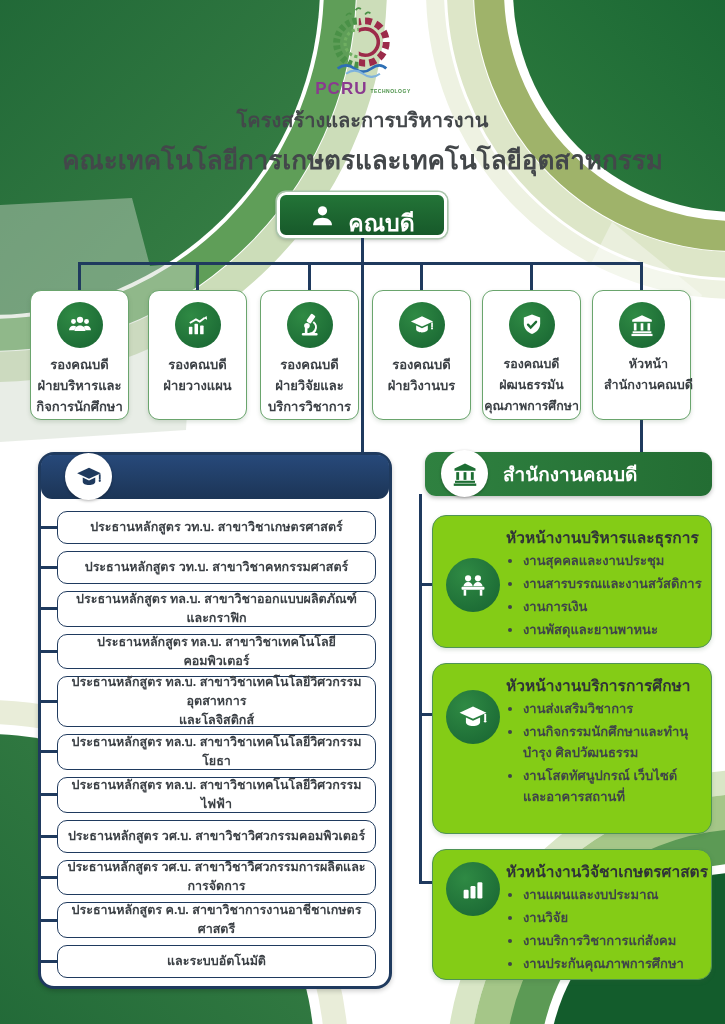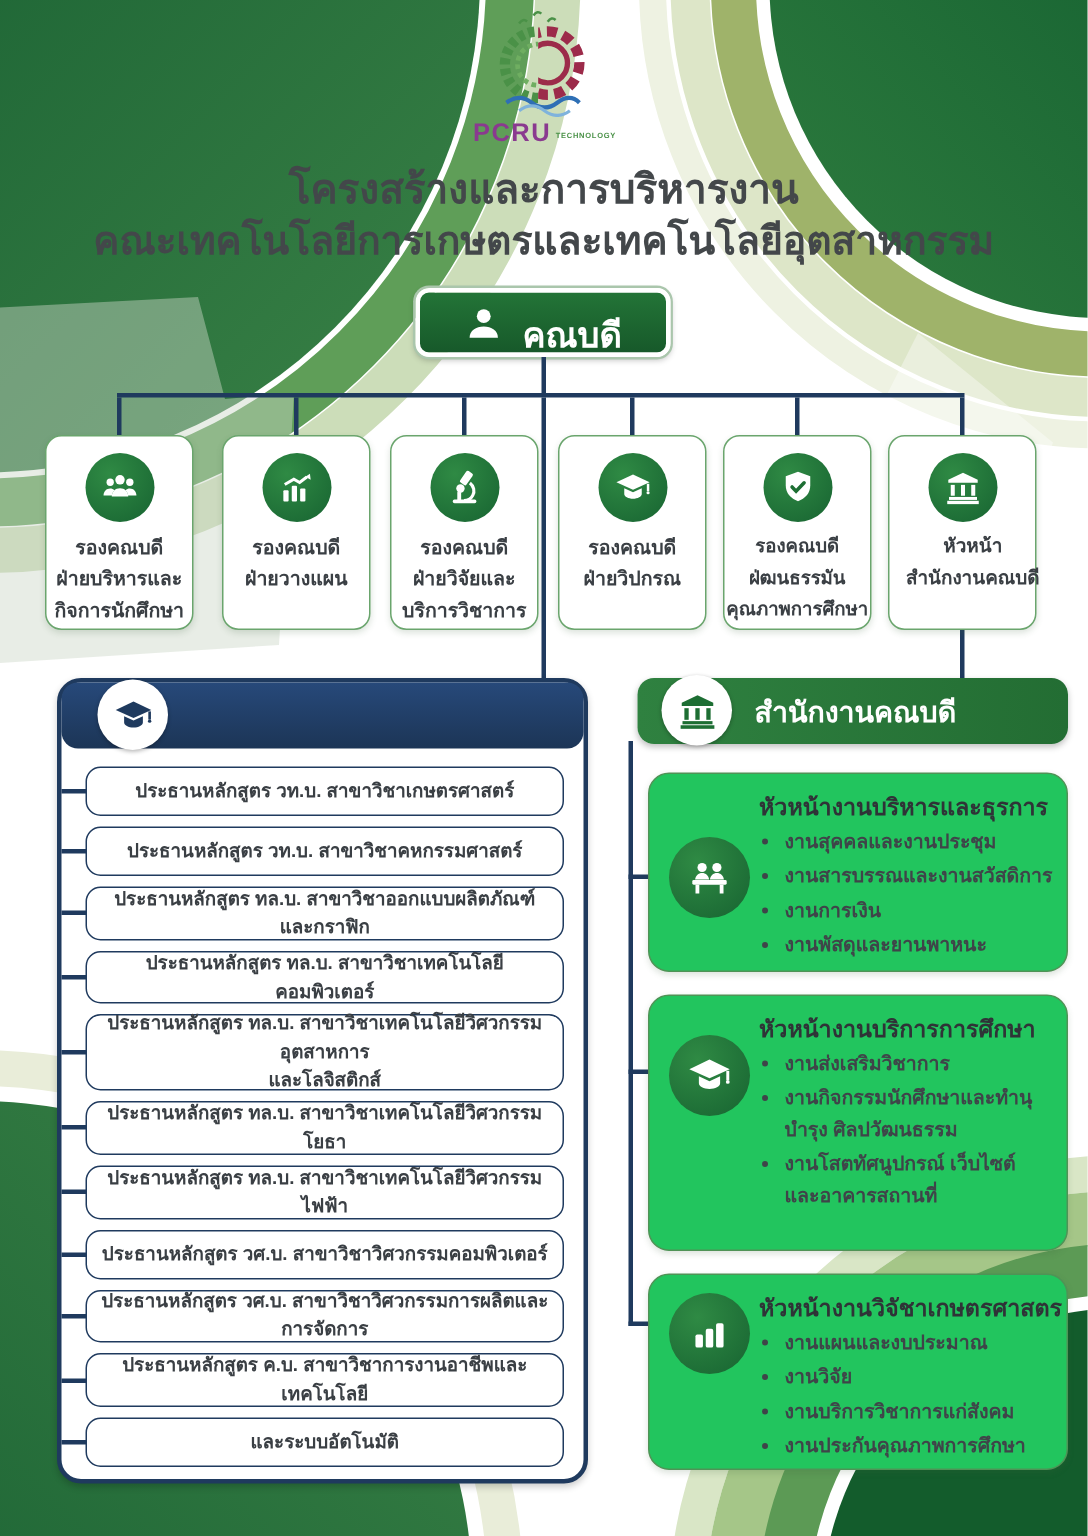--- a/index.html
+++ b/index.html
@@ -10,21 +10,21 @@
   
   .line{position:absolute;background:#1f3a5e;}
 
   
   .logo{position:absolute;left:308px;top:4px;width:110px;height:102px;text-align:center;}
   .logo-text-row{position:absolute;left:0;right:0;top:76px;display:flex;align-items:flex-start;justify-content:center;gap:3px;}
   .logo-pcru{font-size:17px;font-weight:bold;color:#8a3a8f;letter-spacing:1px;line-height:1;}
   .logo-tag{font-size:5px;color:#4a9147;font-weight:bold;margin-top:8px;letter-spacing:.5px;}
 
   
-  .title1{position:absolute;left:0;right:0;top:104px;text-align:center;font-size:27px;font-weight:600;color:#43474a;}
+  .title1{position:absolute;left:0;right:0;top:104px;text-align:center;font-size:20px;font-weight:600;color:#43474a;}
   .title2{position:absolute;left:0;right:0;top:139px;text-align:center;font-size:26px;font-weight:600;color:#43474a;}
 
   
   .dean{position:absolute;left:277px;top:192px;width:170px;height:46px;background:linear-gradient(#237437,#17592a);
         border:3px solid #fff;border-radius:9px;box-shadow:0 0 0 1.6px #aac6ac,0 2px 4px rgba(0,0,0,.25);
         display:flex;align-items:center;justify-content:center;gap:12px;box-sizing:border-box;}
   .dean-label{color:#fff;font-size:23px;font-weight:bold;margin-top:16px;}
 
   
   .dep{position:absolute;top:290px;width:99px;height:130px;background:#fff;border:1.6px solid #6aa56d;border-radius:11px;
@@ -45,21 +45,21 @@
   .chair::before{content:"";position:absolute;left:-17px;top:50%;margin-top:-1.5px;width:17px;height:3px;background:#1f3a5e;}
   .chair span{display:block;text-align:center;font-size:12.5px;line-height:19px;color:#3a3f44;font-weight:600;}
 
   
   .rheader{position:absolute;left:425px;top:452px;width:287px;height:44px;background:linear-gradient(90deg,#2f8140,#236d33);
        border-radius:11px;box-shadow:0 2px 4px rgba(0,0,0,.25);}
   .rheader-badge{position:absolute;left:16px;top:-2px;width:47px;height:47px;background:#fff;border-radius:50%;
        display:flex;align-items:center;justify-content:center;box-shadow:0 1px 3px rgba(0,0,0,.3);}
   .rheader-label{position:absolute;left:78px;top:0;height:44px;display:flex;align-items:center;color:#fff;font-size:19px;font-weight:bold;}
 
-  .card{position:absolute;left:432px;width:280px;background:#22c55e;border:1.7px solid #4f9356;border-radius:14px;
+  .card{position:absolute;left:432px;width:280px;background:#84cc16;border:1.7px solid #4f9356;border-radius:14px;
        box-sizing:border-box;box-shadow:0 2px 4px rgba(60,100,60,.18);}
   .card-icon{position:absolute;left:13px;width:54px;height:54px;border-radius:50%;
        background:radial-gradient(circle at 35% 30%,#2f8a44,#176331);display:flex;align-items:center;justify-content:center;}
   .card-head{position:absolute;left:73px;top:9px;right:6px;font-size:15.5px;font-weight:bold;color:#2f3337;white-space:nowrap;}
   .card ul{position:absolute;left:76px;right:8px;top:32px;margin:0;padding:0 0 0 14px;}
   .card li{font-size:13px;line-height:21px;color:#3f4449;font-weight:600;margin:2px 0;}
 
   svg{display:block;}
 </style>
 </head>
@@ -207,21 +207,21 @@
 <div class="dep" style="left:372px;">
   <div class="dep-icon">
     <svg width="28" height="28" viewBox="0 0 24 24" fill="#fff">
       <path d="M12 4.5L2.5 9l9.5 4.3L21.5 9z"></path>
       <path d="M7 12.4v3.3c0 1.5 2.3 2.7 5 2.7s5-1.2 5-2.7v-3.3l-5 2.3z"></path>
       <path d="M20.6 9.8v4.4" stroke="#fff" stroke-width="1.4" fill="none"></path>
           <circle cx="20.6" cy="15" r=".9"></circle>
     </svg>
   </div>
   <div class="dep-text">
-    <span>รองคณบดี</span><br><span>ฝ่ายวิปกรณ</span><br><span></span>
+    <span>รองคณบดี</span><br><span>ฝ่ายวิงานบร</span><br><span></span>
   </div>
 </div>
 
 <div class="dep" style="left:482px;">
   <div class="dep-icon">
     <svg width="28" height="28" viewBox="0 0 24 24">
       <path fill="#fff" d="M12 3l7 2.5v5.3c0 4.4-2.9 7.4-7 9-4.1-1.6-7-4.6-7-9V5.5z"></path>
       <path d="M8.6 11.7l2.3 2.4 4.6-4.8" stroke="#1d6e33" stroke-width="2" fill="none" stroke-linecap="round"></path>
     </svg>
   </div>
@@ -279,21 +279,21 @@
     <div class="chair">
           <span>ประธานหลักสูตร ทล.บ. สาขาวิชาเทคโนโลยีวิศวกรรมไฟฟ้า</span>
         </div>
     <div class="chair">
           <span>ประธานหลักสูตร วศ.บ. สาขาวิชาวิศวกรรมคอมพิวเตอร์</span>
         </div>
     <div class="chair">
           <span>ประธานหลักสูตร วศ.บ. สาขาวิชาวิศวกรรมการผลิตและการจัดการ</span>
         </div>
     <div class="chair">
-          <span>ประธานหลักสูตร ค.บ. สาขาวิชาการงานอาชีพและเทคโนโลยี</span>
+          <span>ประธานหลักสูตร ค.บ. สาขาวิชาการงานอาชีชาเกษตรศาสตรี</span>
         </div>
     <div class="chair">
           <span>และระบบอัตโนมัติ</span>
         </div>
   </div>
 </div>
 
 <div class="rheader">
   <div class="rheader-badge">
     <svg width="30" height="30" viewBox="0 0 24 24" fill="#1d6e33">

